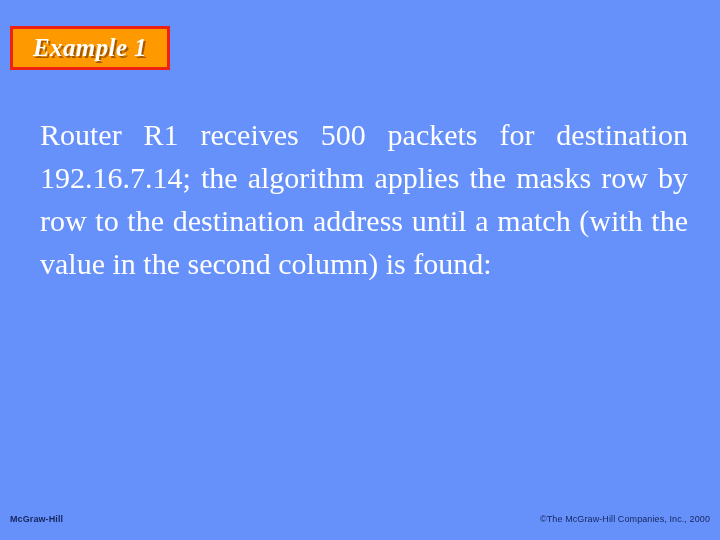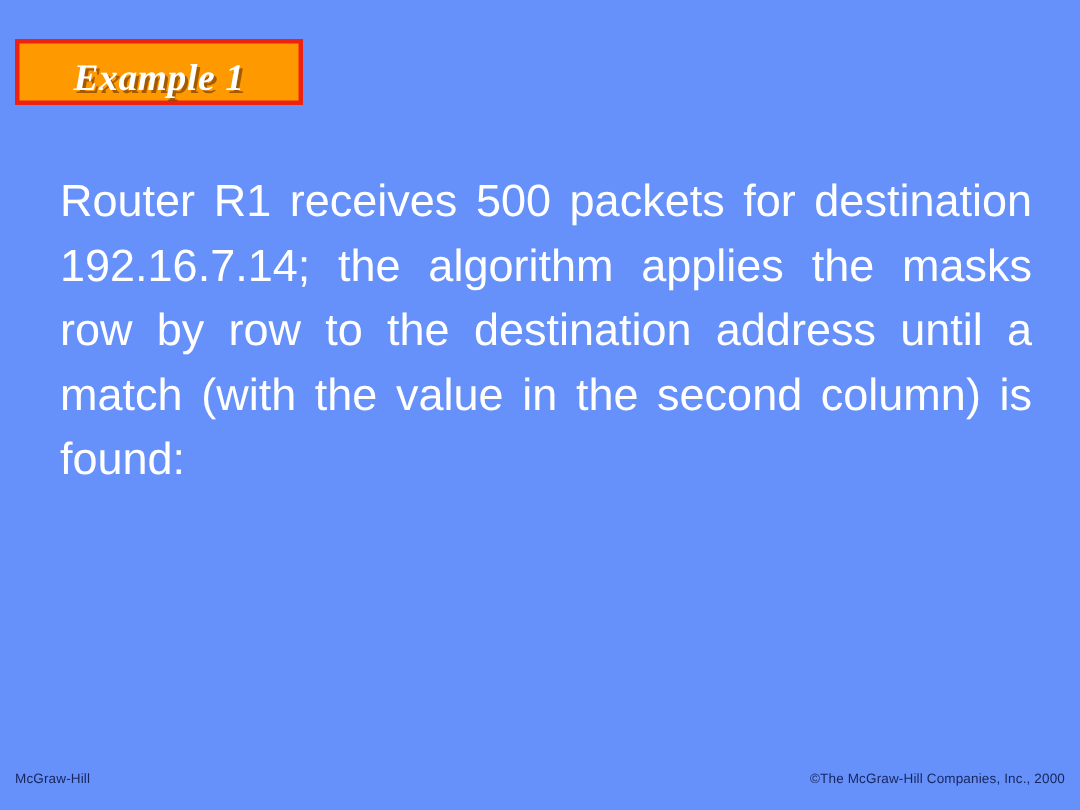--- a/index.html
+++ b/index.html
@@ -19,27 +19,27 @@
     height: 540px;
     background: #6691fa;
     box-sizing: border-box;
   }
 
   
   .title-plaque {
     position: absolute;
     left: 10px;
     top: 26px;
-    width: 192px;
+    width: 160px;
     height: 44px;
     background: #ff9900;
     border: 3px solid #ee2211;
     box-sizing: border-box;
     display: flex;
-    align-items: flex-end;
+    align-items: center;
     justify-content: center;
   }
   .title-text {
     font-family: "Liberation Serif", serif;
     font-style: italic;
     font-weight: bold;
     font-size: 25px;
     line-height: 1;
     color: #ffffff;
     letter-spacing: 0.4px;
@@ -49,21 +49,21 @@
   }
 
   
   .body-block {
     position: absolute;
     left: 40px;
     top: 113px;
     width: 648px;
   }
   .body-text {
-    font-family: Liberation Sans, sans-serif;
+    font-family: Liberation Serif, serif;
     font-size: 30px;
     line-height: 43px;
     color: #ffffff;
     text-align: justify;
     text-justify: inter-word;
     margin: 0;
     white-space: pre-wrap;
     word-spacing: 0px;
   }
 
@@ -71,20 +71,21 @@
   .footer-left {
     position: absolute;
     left: 10px;
     top: 514px;
     font-family: "Liberation Sans", sans-serif;
     font-size: 9px;
     line-height: 11px;
     color: #17255e;
     letter-spacing: 0.1px;
     white-space: nowrap;
+    font-weight: bold;
   }
   .footer-right {
     position: absolute;
     right: 10px;
     top: 514px;
     font-family: "Liberation Sans", sans-serif;
     font-size: 9px;
     line-height: 11px;
     color: #17255e;
     letter-spacing: 0.1px;

